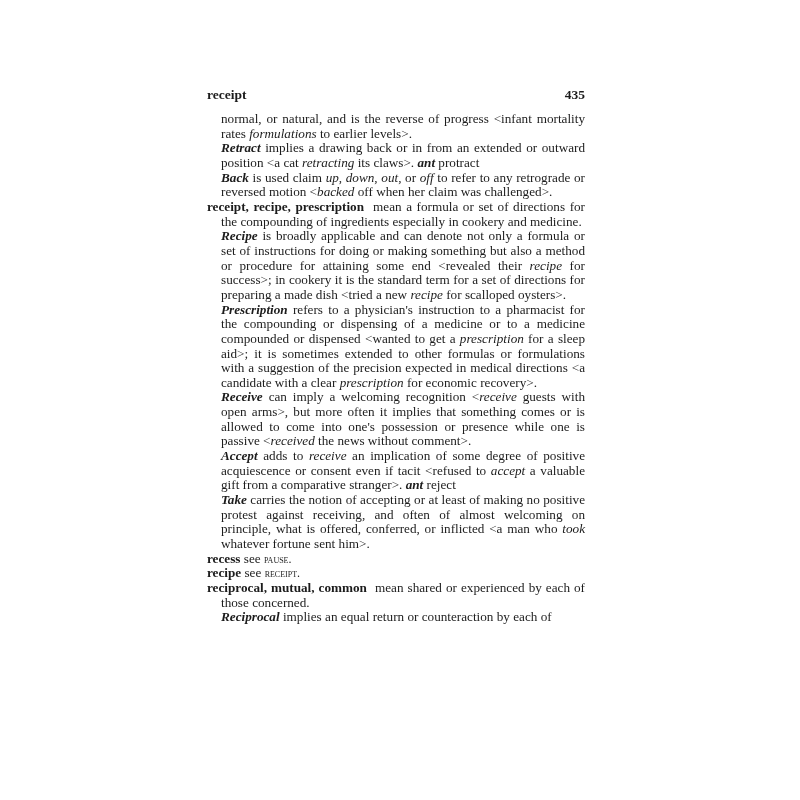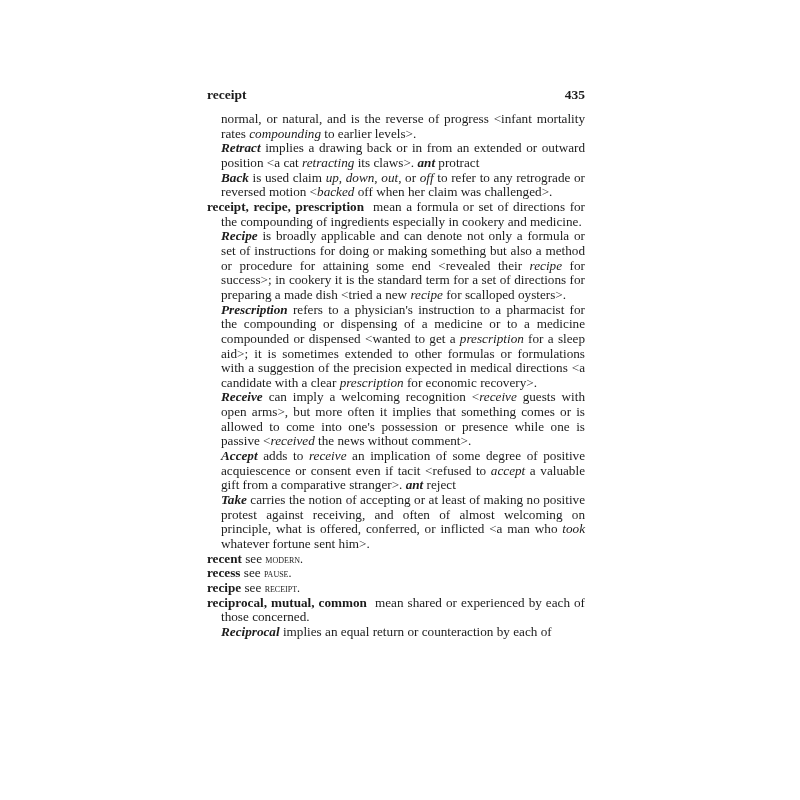--- a/index.html
+++ b/index.html
@@ -19,35 +19,32 @@
 </style>
 </head>
 <body>
 
 <div class="page">
   <div class="header">
     <span>receipt</span>
     <span>435</span>
   </div>
   <div id="body">
-      <p class="para"><span>normal, or natural, and is the reverse of progress &lt;infant mortality rates </span><i>compounding</i><span> to earlier levels&gt;.</span></p>
+      <p class="para"><span>normal, or natural, and is the reverse of progress &lt;infant mortality rates </span><i>formulations</i><span> to earlier levels&gt;.</span></p>
       <p class="para"><b><i>Retract</i></b><span> implies a drawing back or in from an extended or outward position &lt;a cat </span><i>retracting</i><span> its claws&gt;. </span><b><i>ant</i></b><span> protract</span></p>
       <p class="para"><b><i>Back</i></b><span> is used claim </span><i>up</i><span>, </span><i>down</i><span>, </span><i>out</i><span>, or </span><i>off</i><span> to refer to any retrograde or reversed motion &lt;</span><i>backed</i><span> off when her claim was challenged&gt;.</span></p>
       <div>
         <p class="entry main"><span class="hw">receipt, recipe, prescription</span><span>&nbsp; mean a formula or set of directions for the compounding of ingredients especially in cookery and medicine.</span></p>
         <p class="para"><b><i>Recipe</i></b><span> is broadly applicable and can denote not only a formula or set of instructions for doing or making something but also a method or procedure for attaining some end &lt;revealed their </span><i>recipe</i><span> for success&gt;; in cookery it is the standard term for a set of directions for preparing a made dish &lt;tried a new </span><i>recipe</i><span> for scalloped oysters&gt;.</span></p>
         <p class="para"><b><i>Prescription</i></b><span> refers to a physician's instruction to a pharmacist for the compounding or dispensing of a medicine or to a medicine compounded or dispensed &lt;wanted to get a </span><i>prescription</i><span> for a sleep aid&gt;; it is sometimes extended to other formulas or formulations with a suggestion of the precision expected in medical directions &lt;a candidate with a clear </span><i>prescription</i><span> for economic recovery&gt;.</span></p>
       </div>
       <div>
         <p class="para"><b><i>Receive</i></b><span> can imply a welcoming recognition &lt;</span><i>receive</i><span> guests with open arms&gt;, but more often it implies that something comes or is allowed to come into one's possession or presence while one is passive &lt;</span><i>received</i><span> the news without comment&gt;.</span></p>
         <p class="para"><b><i>Accept</i></b><span> adds to </span><i>receive</i><span> an implication of some degree of positive acquiescence or consent even if tacit &lt;refused to </span><i>accept</i><span> a valuable gift from a comparative stranger&gt;. </span><b><i>ant</i></b><span> reject</span></p>
         <p class="para"><b><i>Take</i></b><span> carries the notion of accepting or at least of making no positive protest against receiving, and often of almost welcoming on principle, what is offered, conferred, or inflicted &lt;a man who </span><i>took</i><span> whatever fortune sent him&gt;.</span></p>
-      </div>
-      <div>
-        <p class="entry main"><span class="hw">recent</span><span> see </span><span class="sc">modern.</span></p>
       </div>
       <div>
         <p class="entry main"><span class="hw">recess</span><span> see </span><span class="sc">pause.</span></p>
       </div>
       <div>
         <p class="entry main"><span class="hw">recipe</span><span> see </span><span class="sc">receipt.</span></p>
       </div>
       <div>
         <p class="entry main"><span class="hw">reciprocal, mutual, common</span><span>&nbsp; mean shared or experienced by each of those concerned.</span></p>
         <p class="para"><b><i>Reciprocal</i></b><span> implies an equal return or counteraction by each of</span></p>

